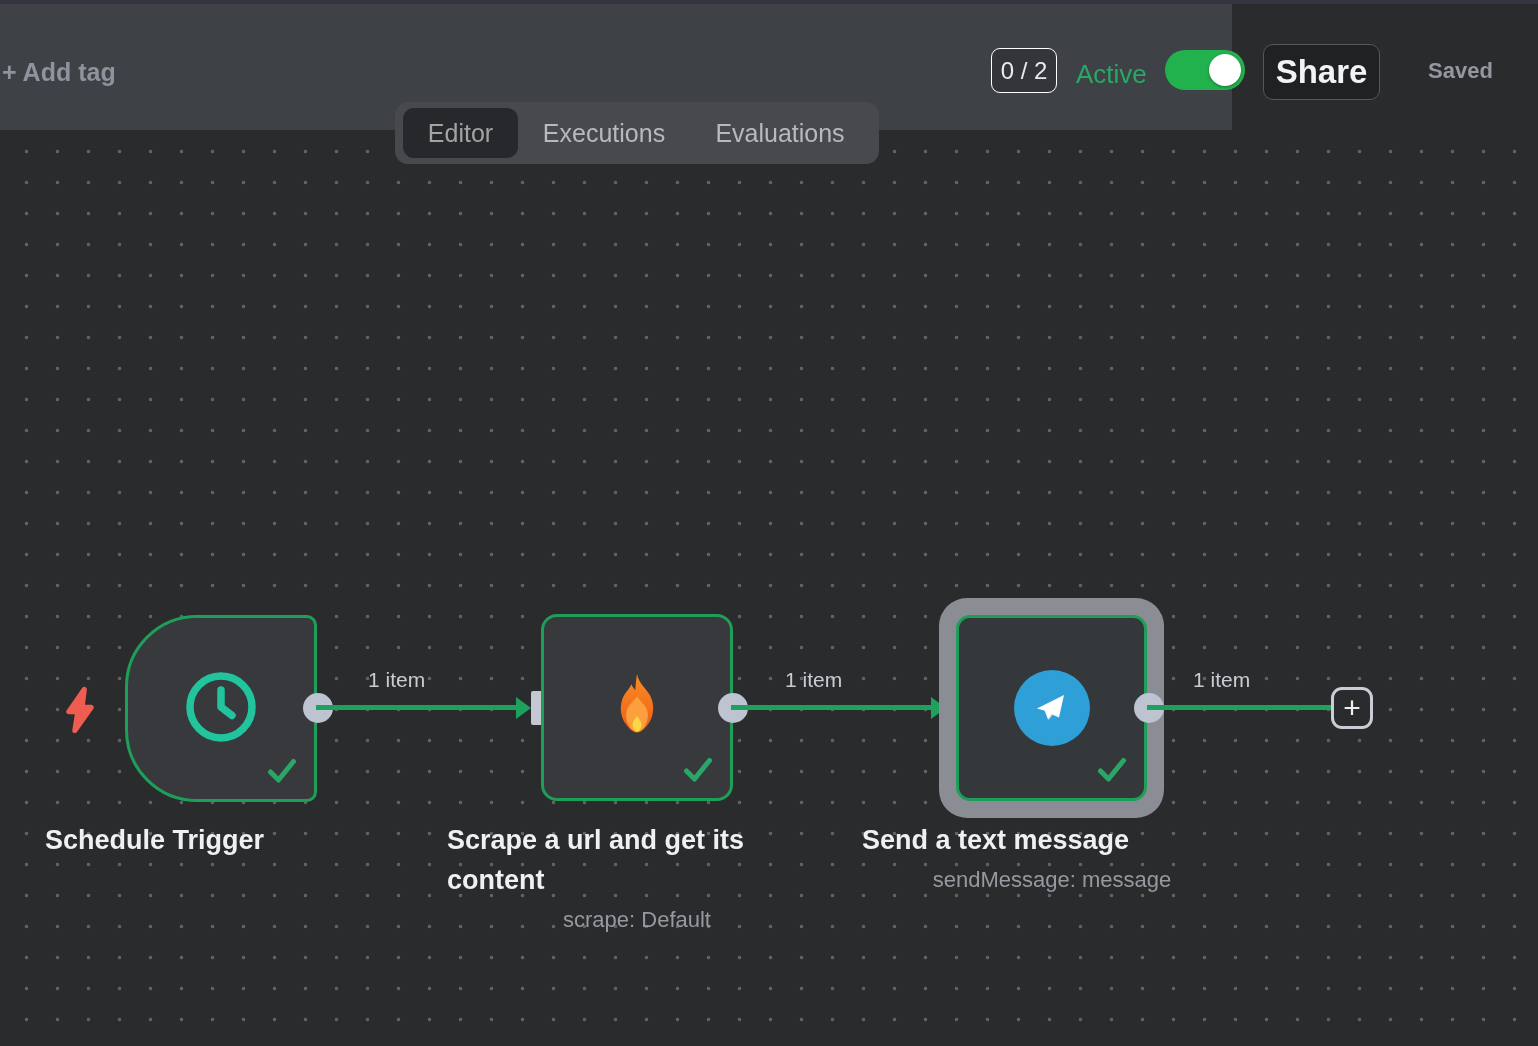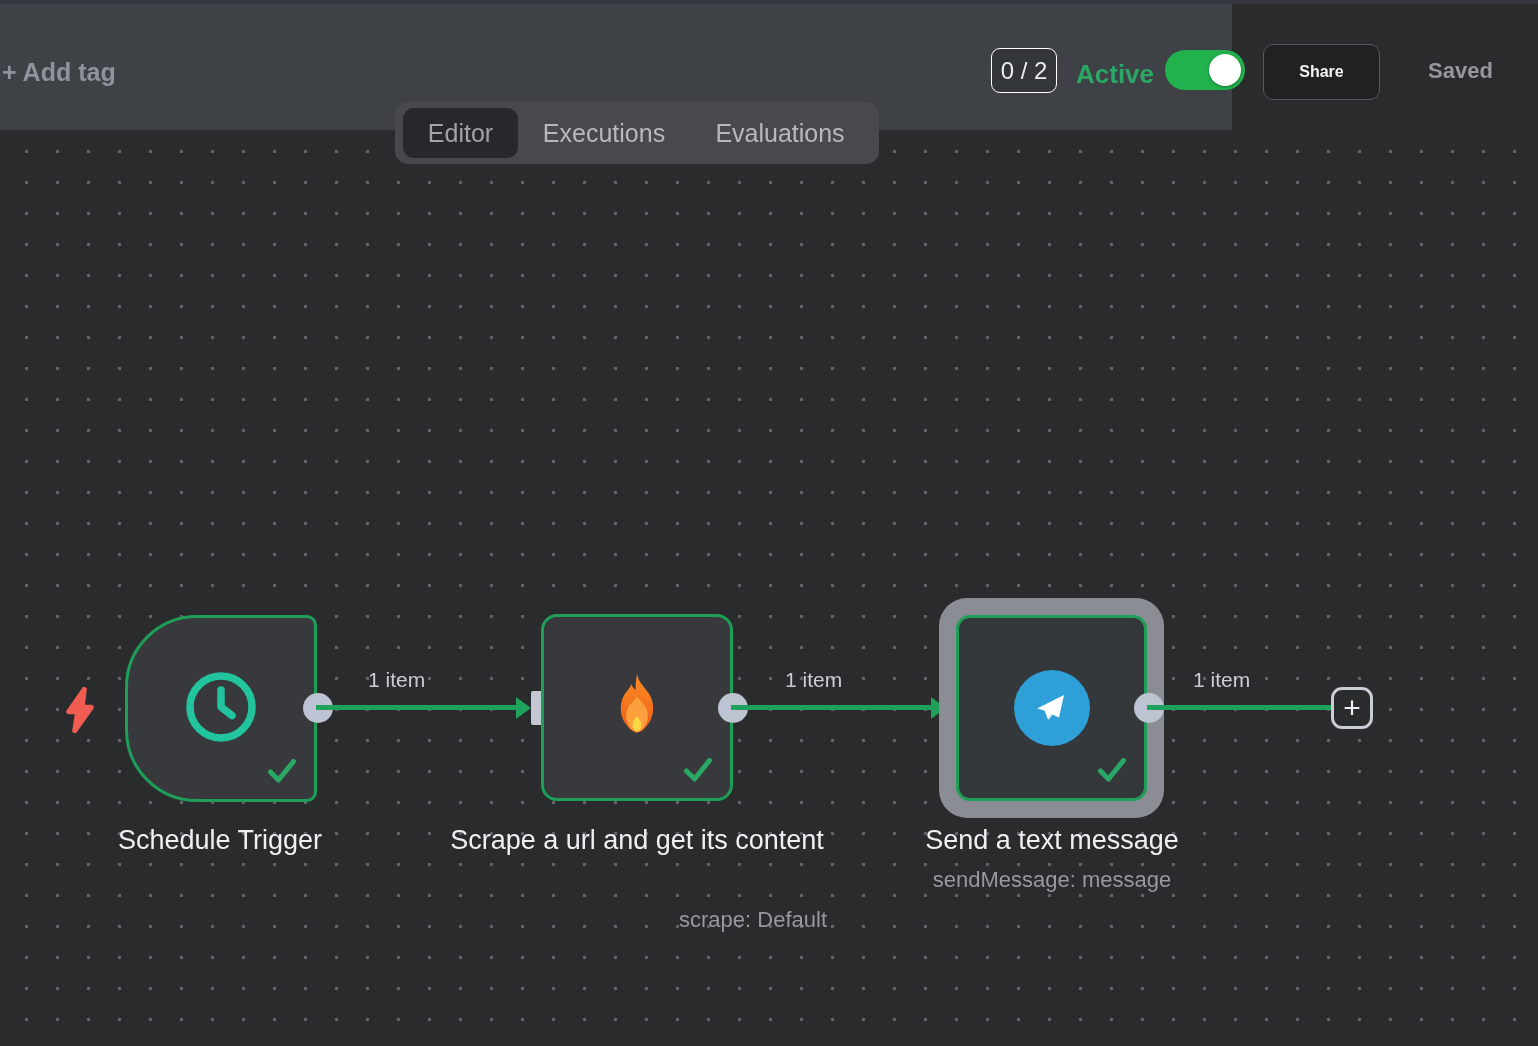--- a/index.html
+++ b/index.html
@@ -12,30 +12,30 @@
   }
   .top-strip { position:absolute; top:0; left:0; width:1538px; height:4px; background:#35353f; }
   .header { position:absolute; top:4px; left:0; width:1232px; height:126px; background:#3e4145; }
 
   .add-tag { position:absolute; left:2px; top:54px; font-size:25px; font-weight:700; color:#8f939d; cursor:pointer; }
 
   .exec-badge { position:absolute; left:991px; top:44px; width:66px; height:45px; background:#323539;
     border:1px solid #ffffff; border-radius:9px; color:#e9eaec; font-size:24px;
     display:flex; align-items:center; justify-content:center; }
 
-  .active-label { position:absolute; left:1076px; top:55px; font-size:26px; font-weight:700; color:#2aa765;text-align:center; }
+  .active-label { position:absolute; left:1076px; top:55px; font-size:26px; font-weight:400; color:#2aa765;text-align:center; }
 
   .toggle { position:absolute; left:1165px; top:46px; width:80px; height:40px; border-radius:20px;
     background:#22b24d; cursor:pointer; }
   .toggle .knob { position:absolute; right:4px; top:4px; width:32px; height:32px; border-radius:50%;
     background:#ffffff; box-shadow:0 1px 3px rgba(0,0,0,.35); }
 
   .share-btn { position:absolute; left:1263px; top:40px; width:117px; height:56px;
     background:#1f2123; border:1px solid #56585c; border-radius:10px;
-    color:#f2f3f5; font-size:16px; font-weight:600;
+    color:#f2f3f5; font-size:33px; font-weight:600;
     display:flex; align-items:center; justify-content:center; cursor:pointer; }
 
   .saved { position:absolute; left:1428px; top:54px; font-size:22px; font-weight:600; color:#94979e; }
 
   .tabbar { position:absolute; left:395px; top:102px; width:484px; height:62px;
     background:#47494d; border-radius:13px; display:flex; align-items:center; padding-left:8px; z-index:5; }
   .tab { height:50px; display:flex; align-items:center; justify-content:center;
     font-size:25px; color:#b6b9be; cursor:pointer; border-radius:11px; }
   .tab.active { background:#26282b; color:#a3a3a3; width:115px; }
   .tab.plain-1 { width:172px; }
@@ -79,28 +79,28 @@
 
   .item-label { position:absolute; top:538px; width:120px; text-align:left;
     font-size:21px; color:#c9ccd2; }
   .label-1 { left:368px; } .label-2 { left:785px; } .label-3 { left:1193px; }
 
   .add-node { position:absolute; left:1331px; top:557px; width:42px; height:42px;
     border:3px solid #c9cdd5; border-radius:11px; background:#2a2b2d;
     color:#eceef2; font-size:30px; line-height:34px; font-weight:400;
     display:flex; align-items:center; justify-content:center; cursor:pointer; }
 
-  .node-title { position:absolute; text-align:center; color:#eef0f2; font-size:27px;
-    font-weight:400; line-height:40px; }
+  .node-title { position:absolute; text-align:left; color:#eef0f2; font-size:27px;
+    font-weight:700; line-height:40px; }
   .title-1 { left:45px;  top:690px; width:350px; }
   .title-2 { left:447px; top:690px; width:380px; }
   .title-3 { left:862px; top:690px; width:380px; }
 
   .node-sub { position:absolute; text-align:center; color:#96999f; font-size:22px; }
-  .sub-2 { left:447px; top:777px; width:380px;text-align:right; }
+  .sub-2 { left:447px; top:777px; width:380px; }
   .sub-3 { left:862px; top:737px; width:380px; }
 </style>
 </head>
 <body>
 
 <div class="top-strip"></div>
 
 <div class="header">
   <span class="add-tag">+ Add tag</span>
   <div class="exec-badge">0 / 2</div>

